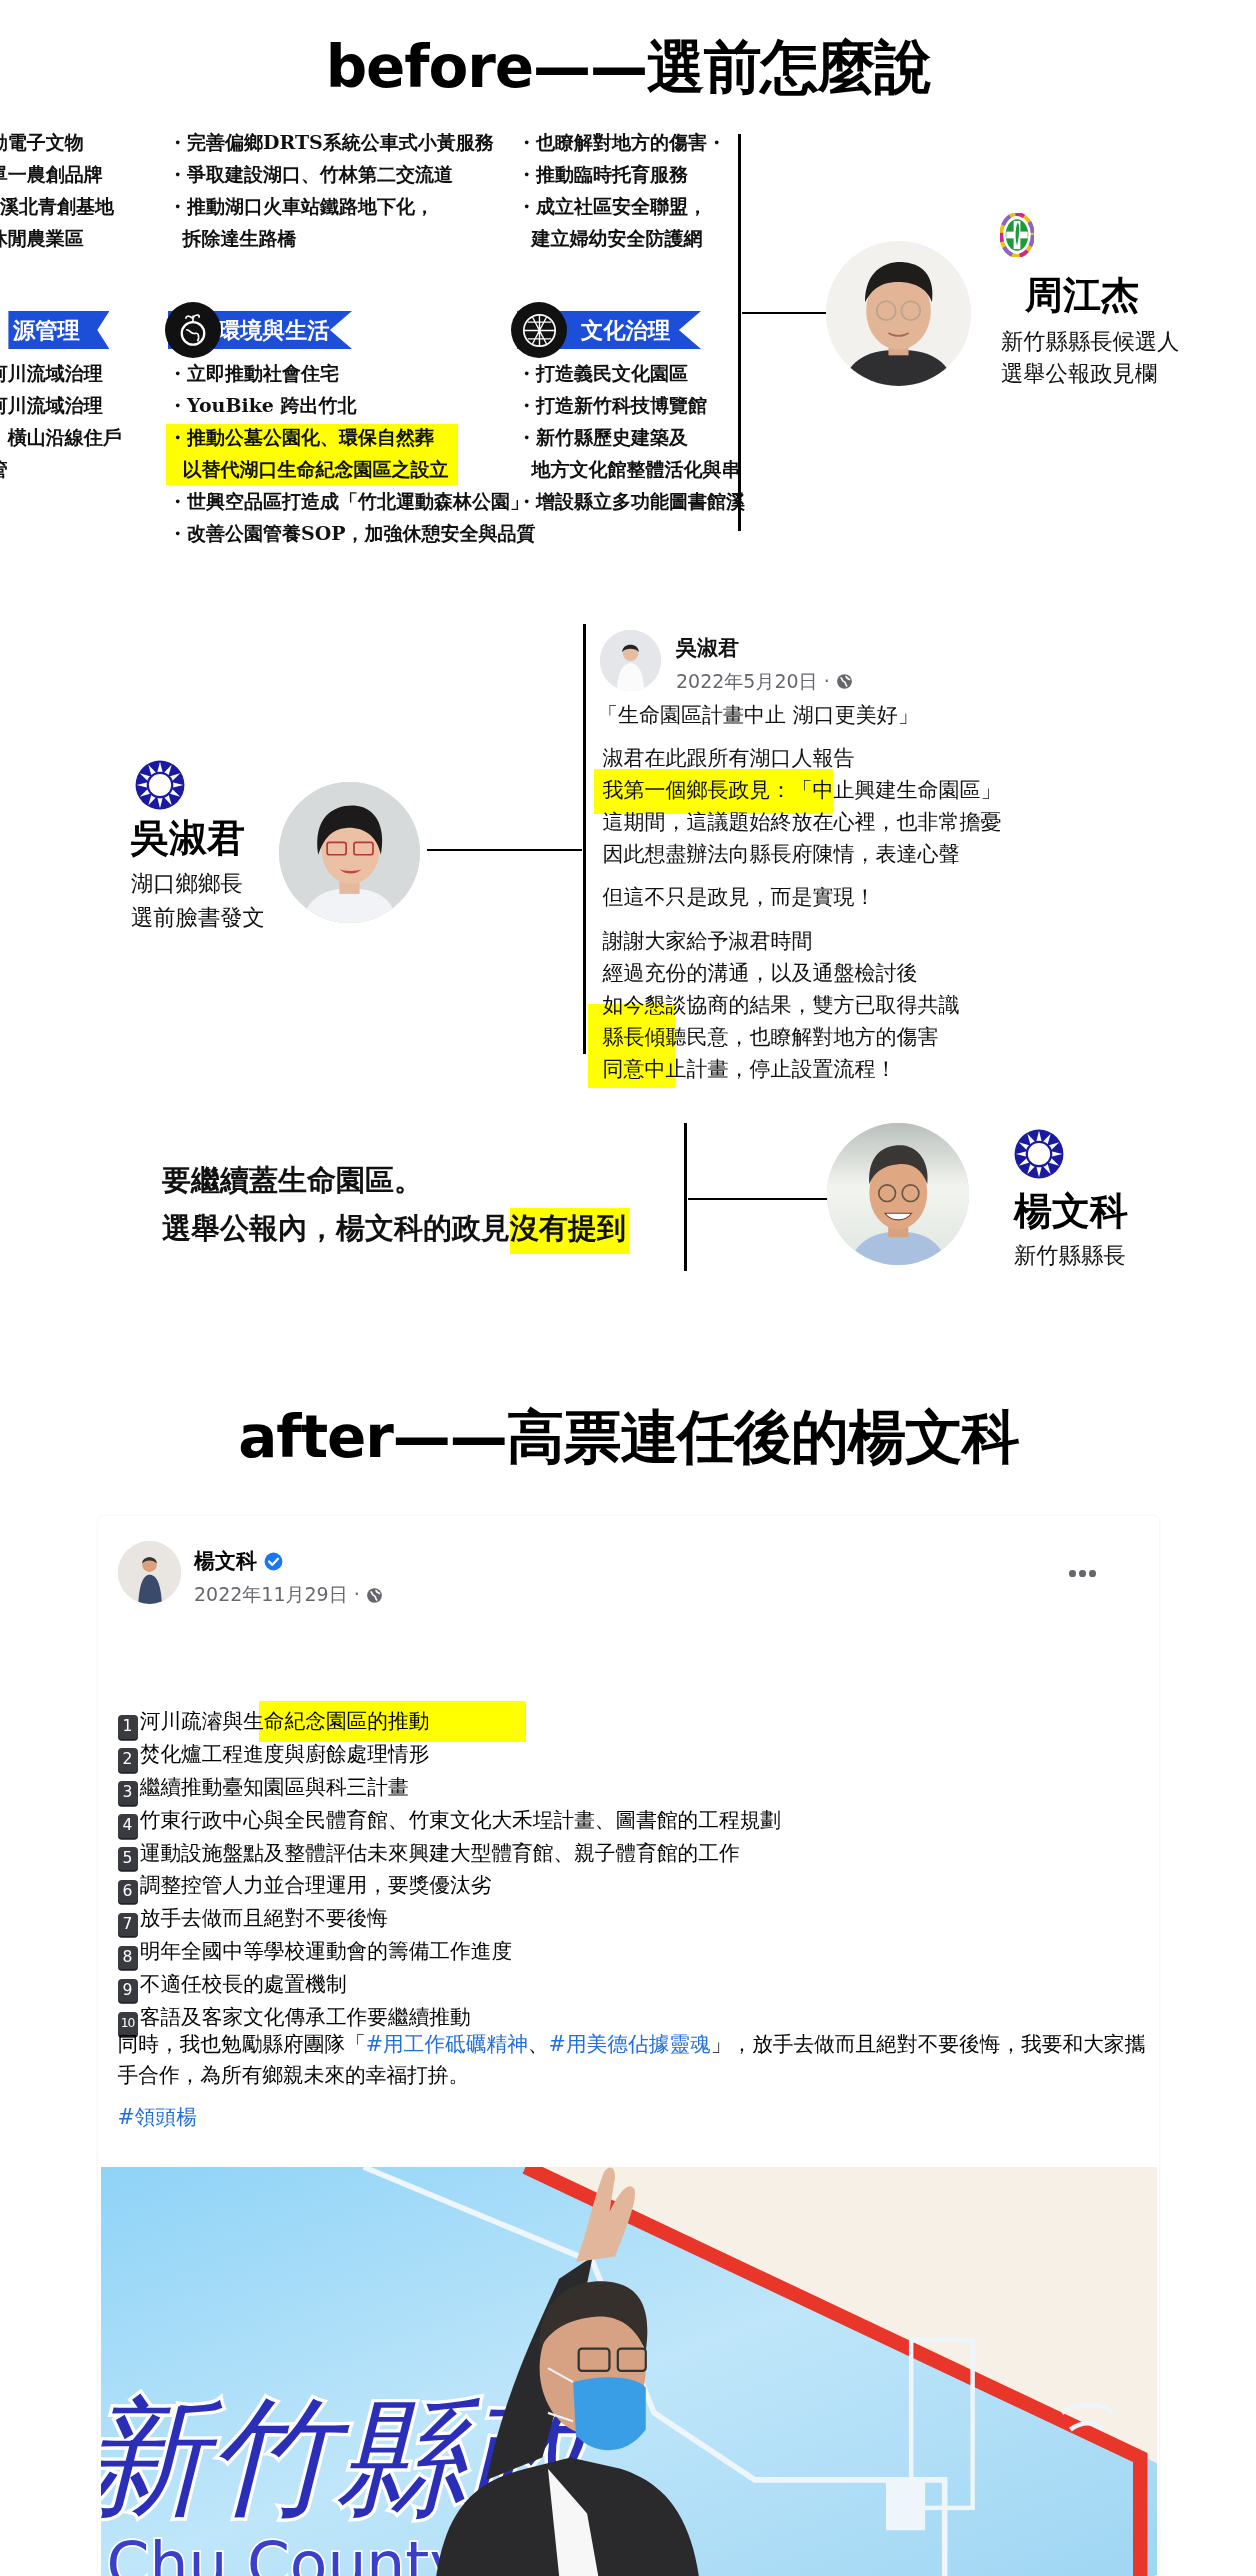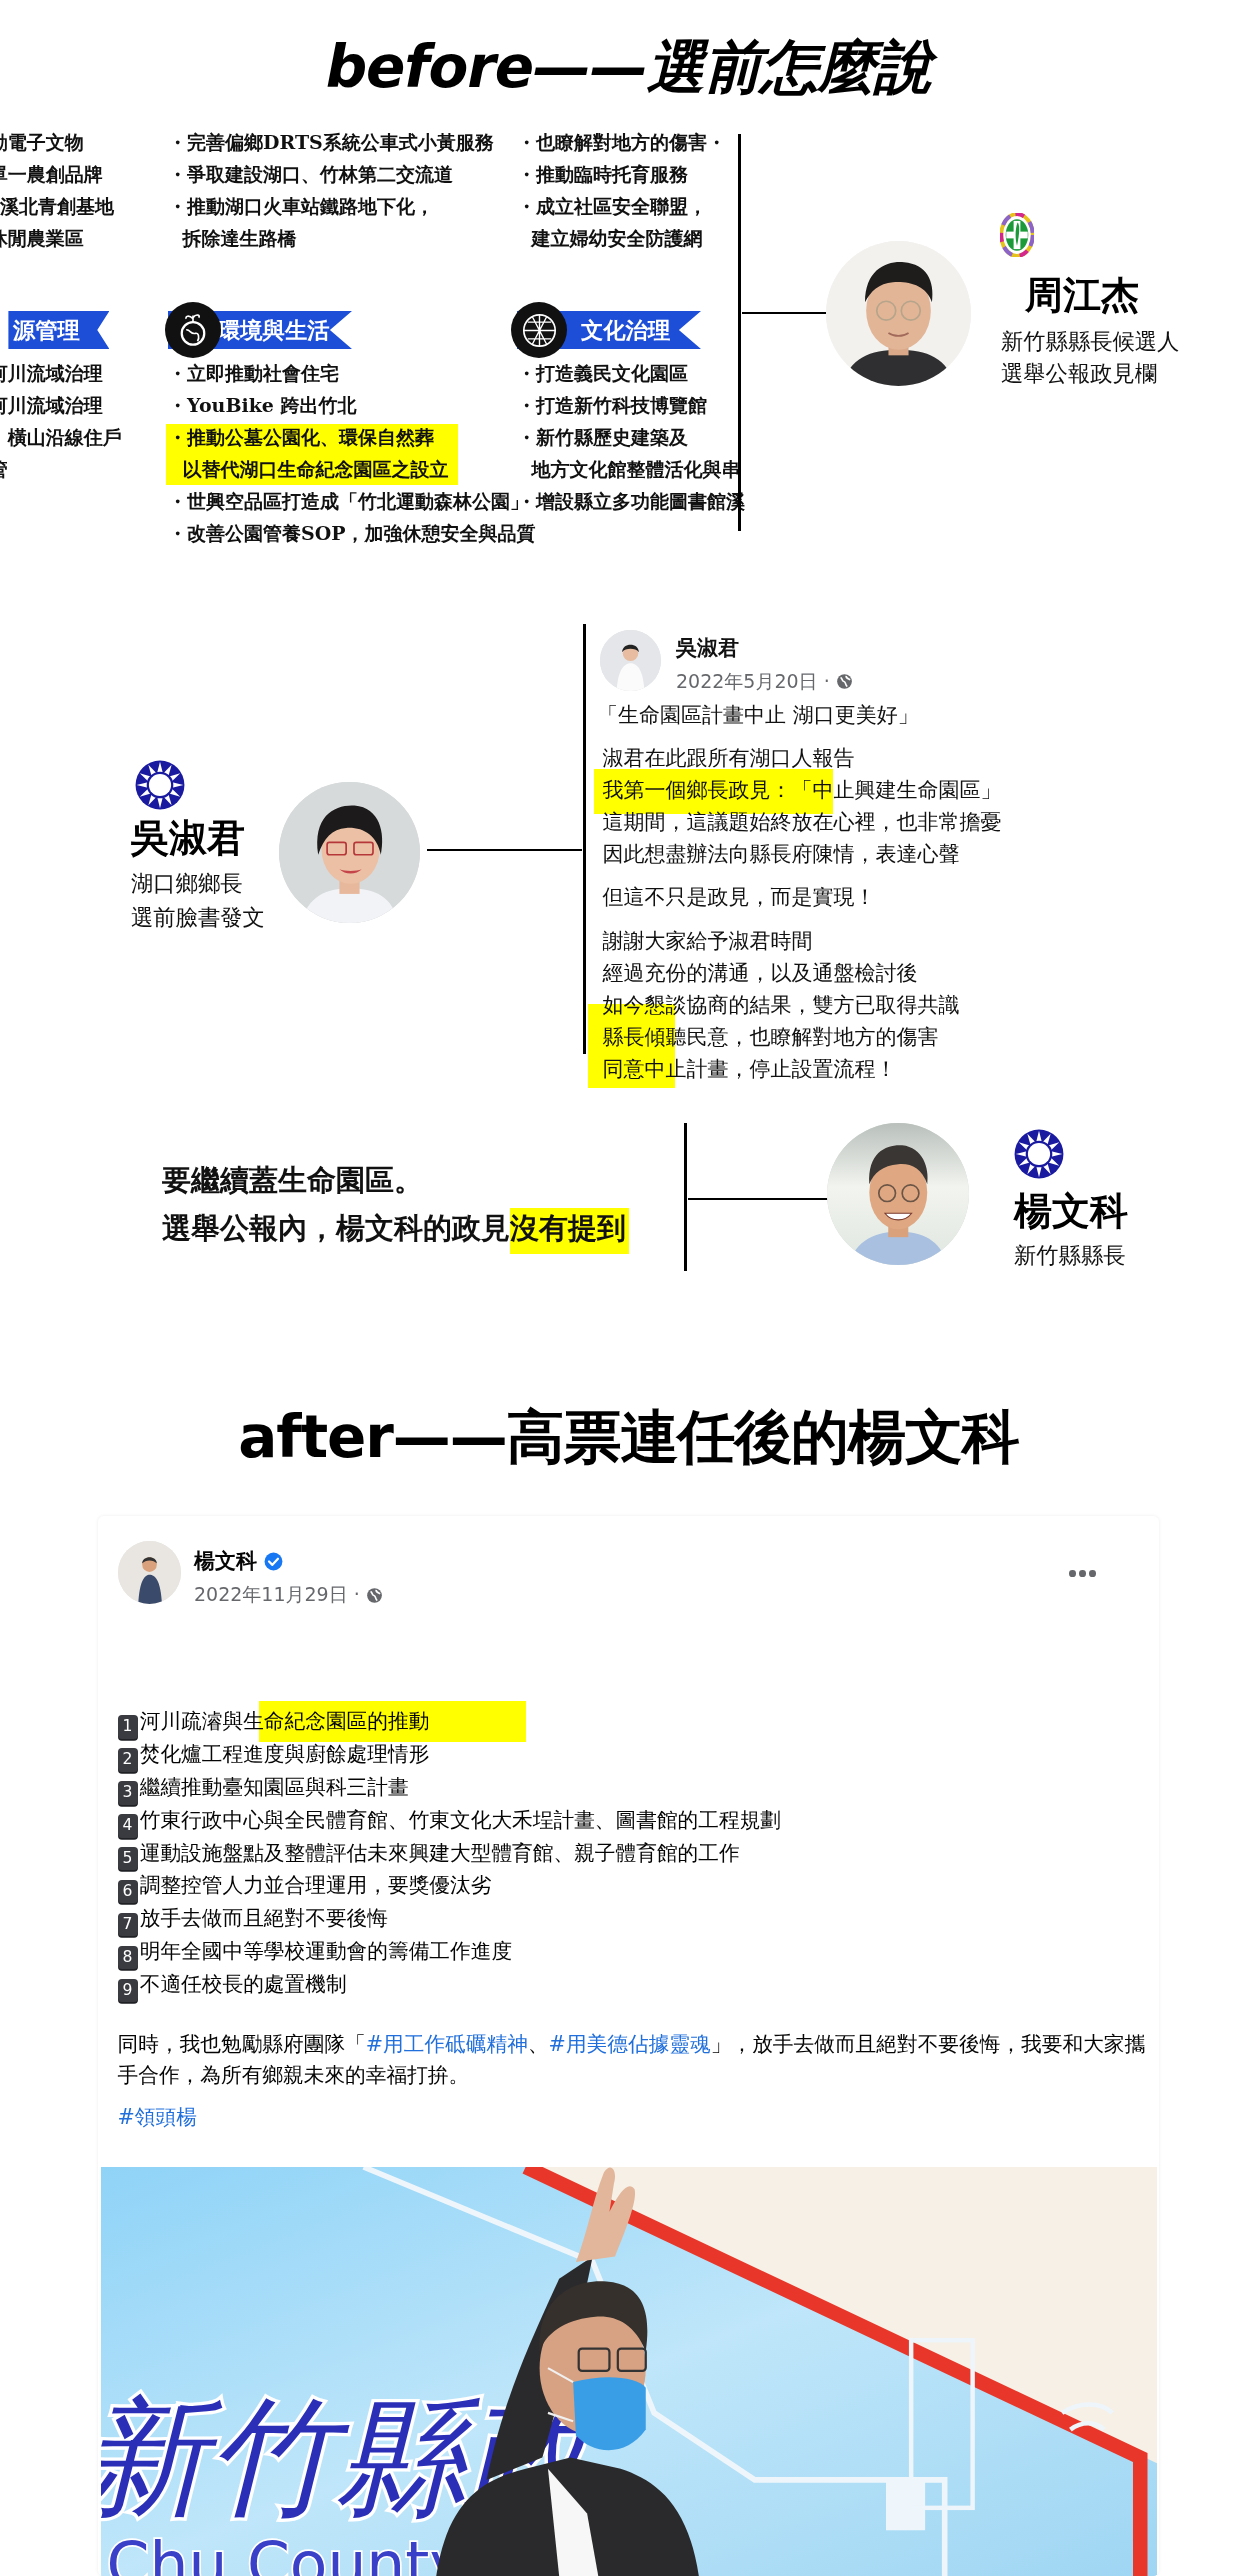--- a/index.html
+++ b/index.html
@@ -37,21 +37,21 @@
   .post-card { position: absolute; left: 98px; top: 1516px; width: 1061px; height: 1060px; background: #fff; border-radius: 5.6px; box-shadow: 0 0 3.4px rgba(0,0,0,0.08); overflow: hidden; }
   .post-text { position: absolute; font-size: 20.7px; line-height: 31px; color: #050505; }
   .hashtag { color: #216fdb; }
   .num-badge { display: inline-block; width: 20px; height: 23.5px; border-radius: 3.9px; background: #3a3b40; color: #fff; font-size: 15.6px; line-height: 23.5px; text-align: center; vertical-align: -3.4px; margin-right: 2.2px; box-shadow: 0 1.7px 0 #1f2024; }
   .more-dots { position: absolute; display: flex; gap: 3.4px; }
   .more-dots span { width: 6.7px; height: 6.7px; border-radius: 50%; background: #65676b; }
 </style>
 </head>
 <body>
 
-<div class="section-title" style="top:38px;font-style:italic;">before——選前怎麼說</div>
+<div class="section-title" style="top:38px;">before——選前怎麼說</div>
 
 <div>
 
   <div class="platform-col" style="left:-11.2px; top:126px; overflow:hidden; width:162px;">
     <div>動電子文物</div>
     <div>單一農創品牌</div>
     <div style="padding-left:11.2px">溪北青創基地</div>
     <div>休閒農業區</div>
   </div>
   <div class="platform-col" style="left:168px; top:126px;">
@@ -307,20 +307,21 @@
   <div class="post-text" style="left:19.5px; top:190px; white-space:nowrap;">
     <div><span class="num-badge">1</span><span>河川疏濬與</span><span>生命紀念園區的推動</span></div>
     <div><span class="num-badge">2</span><span>焚化爐工程進度與廚餘處理情形</span></div>
     <div><span class="num-badge">3</span><span>繼續推動臺知園區與科三計畫</span></div>
     <div><span class="num-badge">4</span><span>竹東行政中心與全民體育館、竹東文化大禾埕計畫、圖書館的工程規劃</span></div>
     <div><span class="num-badge">5</span><span>運動設施盤點及整體評估未來興建大型體育館、親子體育館的工作</span></div>
     <div><span class="num-badge">6</span><span>調整控管人力並合理運用，要獎優汰劣</span></div>
     <div><span class="num-badge">7</span><span>放手去做而且絕對不要後悔</span></div>
     <div><span class="num-badge">8</span><span>明年全國中等學校運動會的籌備工作進度</span></div>
     <div><span class="num-badge">9</span><span>不適任校長的處置機制</span></div>
+    <div><span class="num-badge" style="font-size:12.3px; letter-spacing:-1.1px;">10</span><span>客語及客家文化傳承工作要繼續推動</span></div>
   </div>
 
   <div class="post-text" style="left:19.5px; top:513px; width:1028px;">
     <span>同時，我也勉勵縣府團隊「</span><span class="hashtag">#用工作砥礪精神</span><span>、</span><span class="hashtag">#用美德佔據靈魂</span><span>」，放手去做而且絕對不要後悔，我要和大家攜手合作，為所有鄉親未來的幸福打拚。</span>
   </div>
   <div class="post-text hashtag" style="left:19.5px; top:586px;">#領頭楊</div>
 
   <div class="abs" style="left:2.8px; top:651px; width:1056px; height:409px; overflow:hidden; background:#a8d8f4;">
     <svg width="1056" height="409" viewBox="0 0 1890 732" preserveAspectRatio="none">
       <defs>

